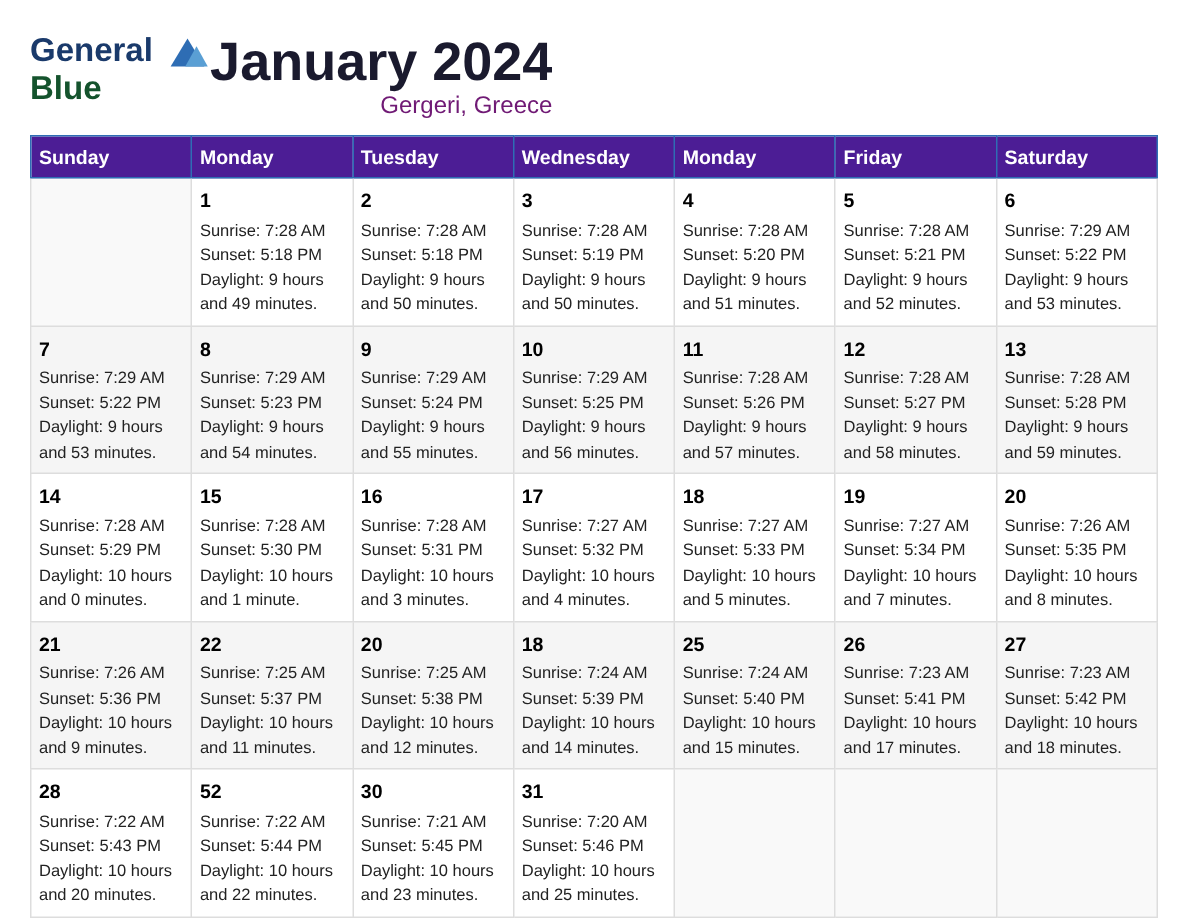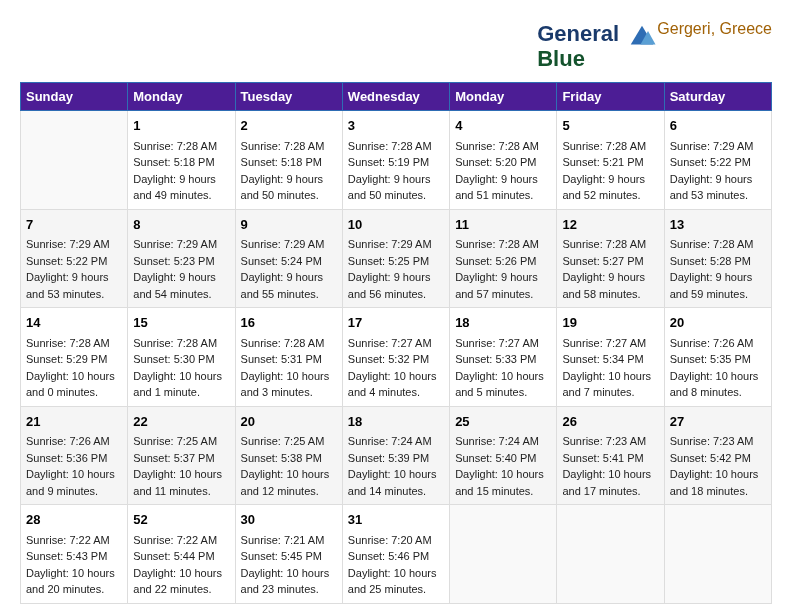--- a/index.html
+++ b/index.html
@@ -5,24 +5,23 @@
     * { box-sizing: border-box; margin: 0; padding: 0; }
     body {
       font-family: Arial, sans-serif;
       background: #fff;
       width: 792px;
       min-height: 612px;
       padding: 20px;
     }
     .header {
       display: flex;
-      justify-content: flex-end;
+      justify-content: flex-start;
       align-items: flex-start;
       margin-bottom: 10px;
-      margin-left: 26px;
     }
     .logo {
       display: flex;
       align-items: center;
     }
     .logo-icon {
       width: 30px;
       height: 30px;
       margin-left: 2px;
       margin-right: 0;
@@ -30,21 +29,21 @@
     .title-block {
       text-align: right;
     }
     .main-title {
       font-size: 36px;
       font-weight: bold;
       color: #1a1a2e;
     }
     .subtitle {
       font-size: 16px;
-      color: #a16207;
+      color: #701a75;
     }
     table {
       width: 100%;
       border-collapse: collapse;
       font-size: 11px;
     }
     thead tr th {
       background-color: #4c1d95;
       color: #fff;
       padding: 6px 5px;
@@ -94,20 +93,21 @@
           <svg class="logo-icon" viewBox="0 0 40 35" style="display:inline-block;vertical-align:middle;margin-left:2px;">
             <polygon points="5,30 20,5 35,30" fill="#2e6db4"></polygon>
             <polygon points="18,30 28,12 38,30" fill="#5a9fd4"></polygon>
           </svg>
         </div>
       </div>
       <div style="font-size:22px;font-weight:bold;color:#14532d;margin-top:-4px;">Blue</div>
     </div>
   </div>
   <div class="title-block">
+    <div class="main-title">January 2024</div>
     <div class="subtitle">Gergeri, Greece</div>
   </div>
 </div>
 
 <table>
   <thead>
     <tr>
     <th>Sunday</th>
         <th>Monday</th>
         <th>Tuesday</th>

